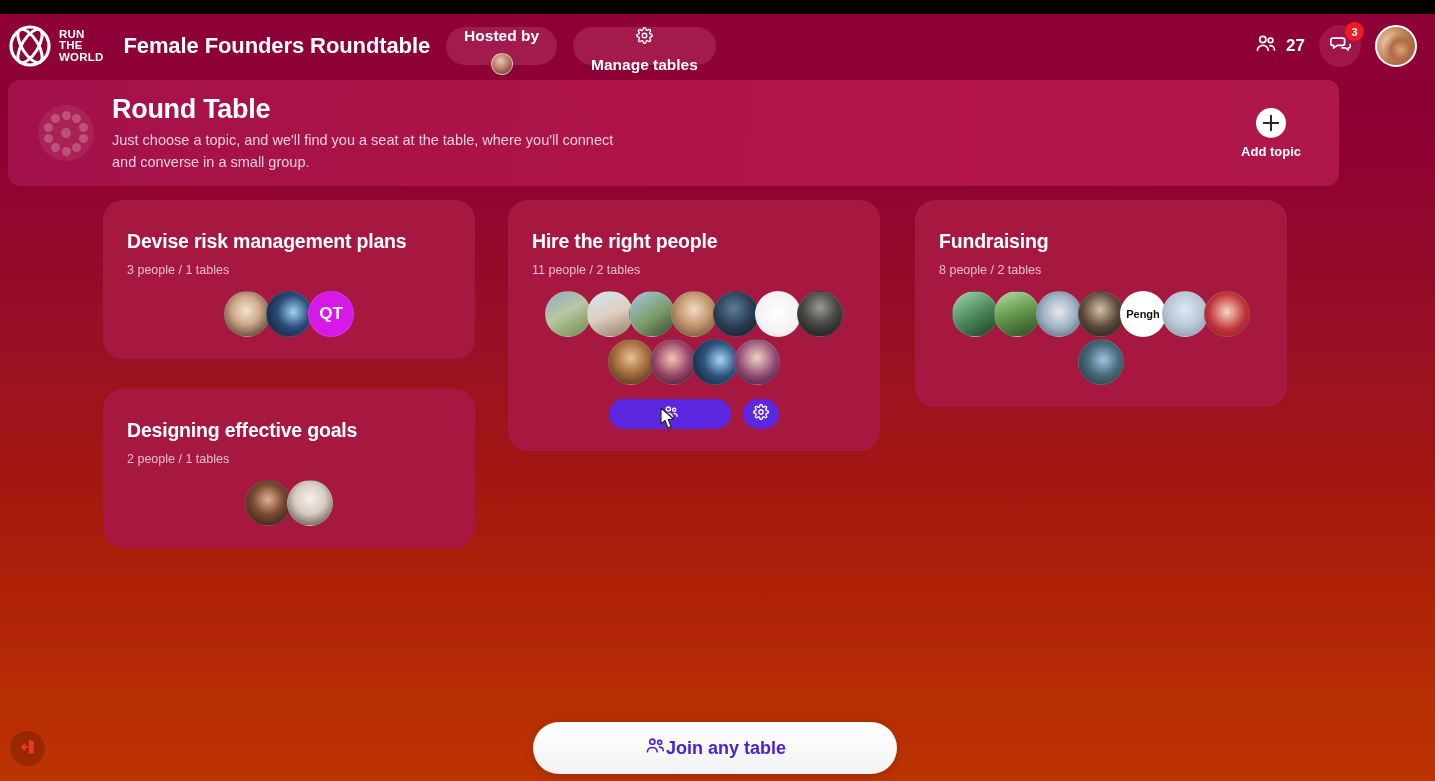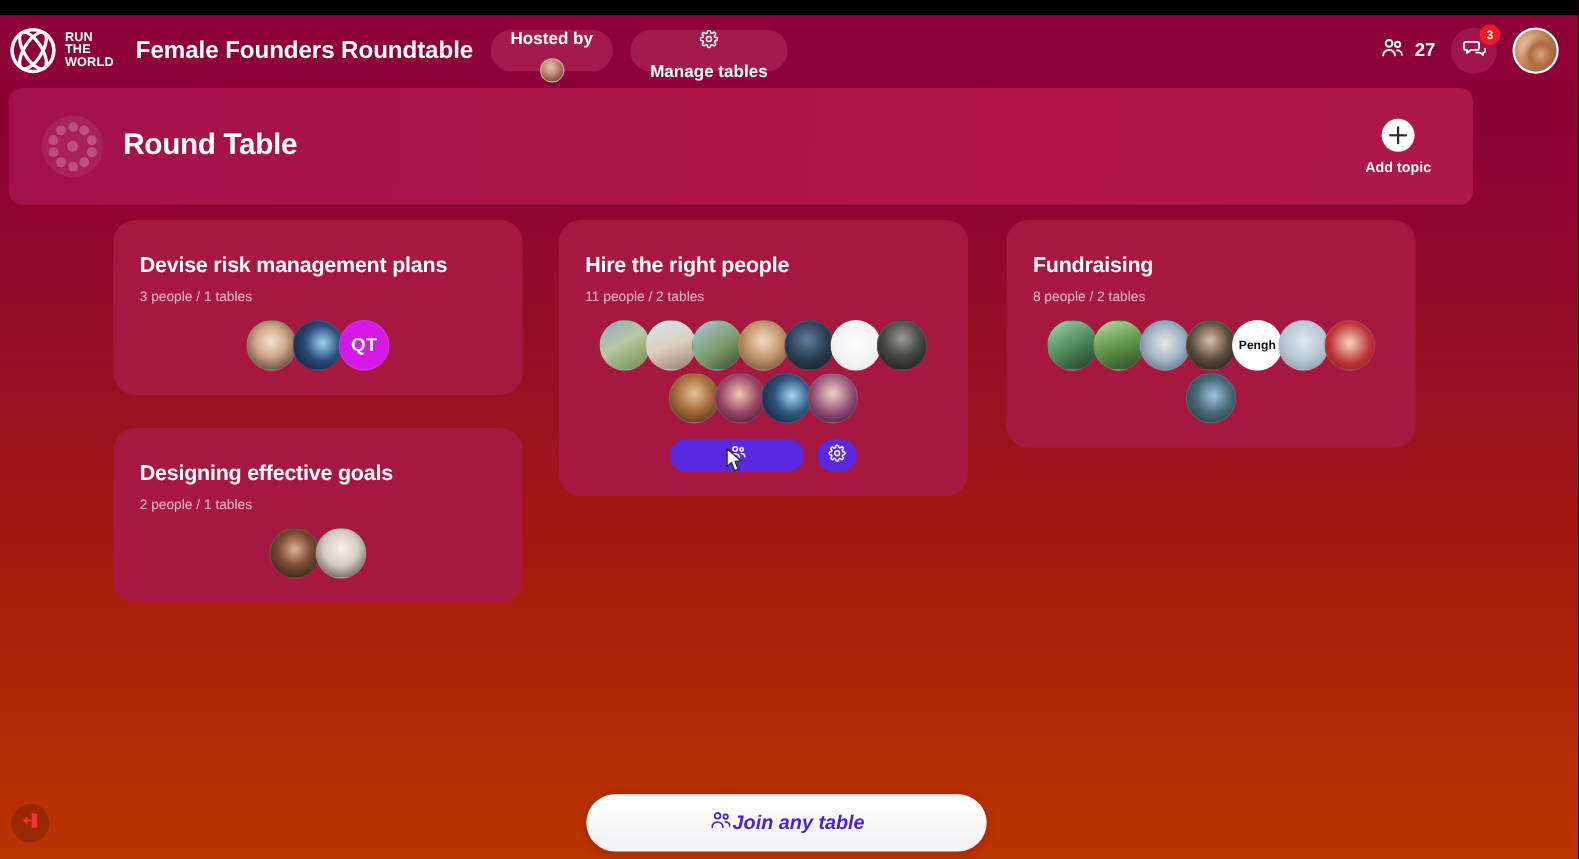--- a/index.html
+++ b/index.html
@@ -207,21 +207,20 @@
   
   .join-any {
     position: absolute; left: 533px; top: 722px;
     width: 364px; height: 52px;
     border-radius: 26px;
     background: linear-gradient(180deg,#ffffff 0%,#f2f2f4 100%);
     display: flex; align-items: center; justify-content: center; 
     color: #4a21d6; font-size: 18px; font-weight: bold;
     box-shadow: 0 2px 10px rgba(0,0,0,.2);
     cursor: pointer;
-    font-style: italic;
   }
   .leave-btn {
     position: absolute; left: 10px; top: 731px;
     width: 35px; height: 35px; border-radius: 50%;
     background: rgba(0,0,0,.18);
     display: flex; align-items: center; justify-content: center;
     cursor: pointer;
   }
 </style>
 </head>
@@ -301,20 +300,21 @@
         <i style="left: 34.0801px; top: 38.0623px;"></i>
         <i style="left: 23.5px; top: 41.5px;"></i>
         <i style="left: 12.9199px; top: 38.0623px;"></i>
         <i style="left: 6.38098px; top: 29.0623px;"></i>
         <i style="left: 6.38098px; top: 17.9377px;"></i>
         <i style="left: 12.9199px; top: 8.93769px;"></i>
         <i style="left: 23px; top: 23px; width: 10px; height: 10px;"></i>
       </div>
     <div class="banner-txt">
       <div class="banner-title">Round Table</div>
+      <div class="banner-sub">Just choose a topic, and we'll find you a seat at the table, where you'll connect and converse in a small group.</div>
     </div>
     <div class="add-topic">
       <div class="add-circle"></div>
       <div class="add-label">Add topic</div>
     </div>
   </div>
 
   <div class="cards">
     <div class="col c1">
         <div class="card">

